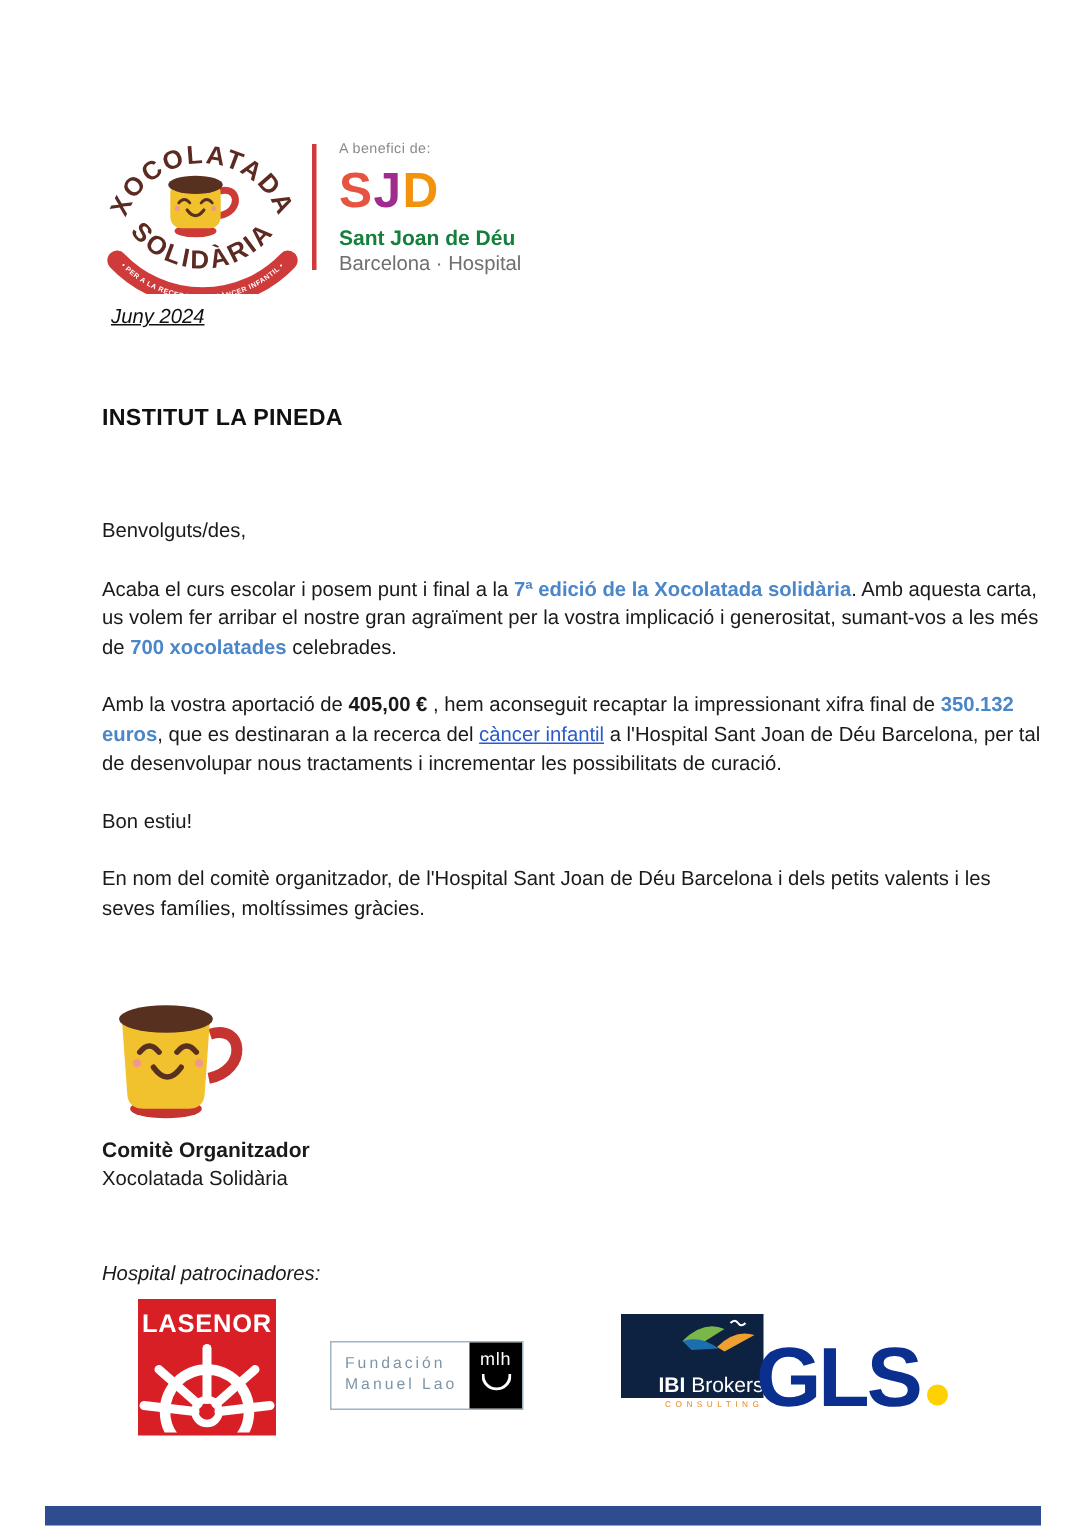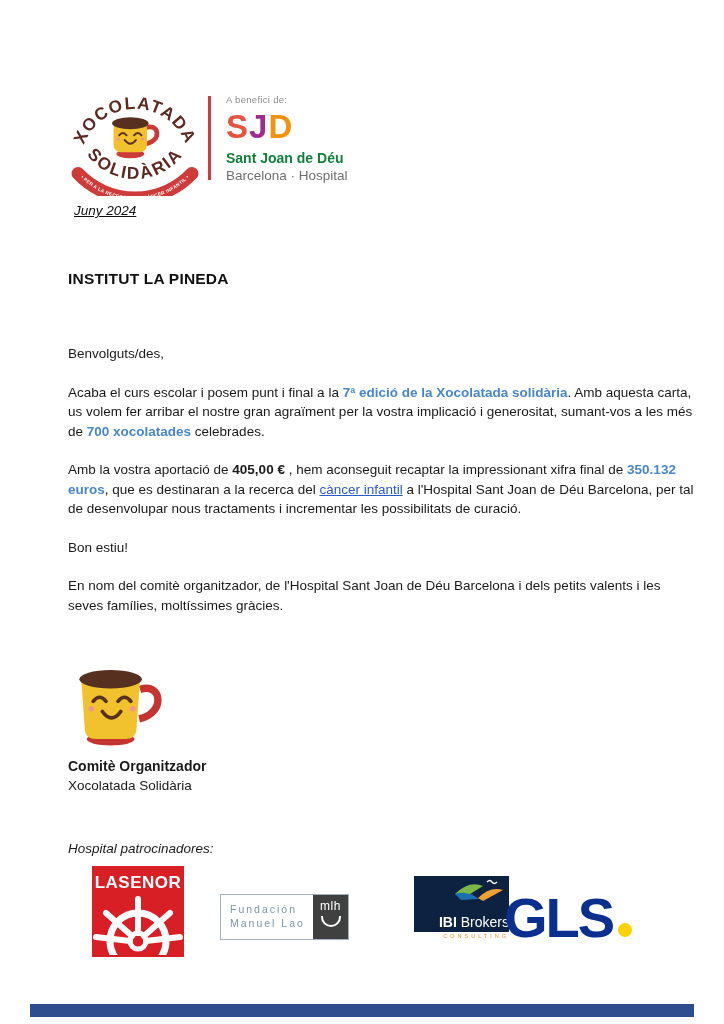--- a/index.html
+++ b/index.html
@@ -133,21 +133,21 @@
       <line x1="38" y1="48" x2="4" y2="44" stroke="#fff" stroke-width="6" stroke-linecap="round"></line>
       <line x1="54" y1="48" x2="88" y2="44" stroke="#fff" stroke-width="6" stroke-linecap="round"></line>
     </svg>
   </div>
 
   <div class="sp-fml">
     <div class="fml-text">
       <div>Fundación</div>
       <div>Manuel Lao</div>
     </div>
-    <div class="fml-badge" style="background: #404040;">
+    <div class="fml-badge" style="background: #000000;">
       <div class="mlh">mlh</div>
       <div class="fml-smile"></div>
     </div>
   </div>
 
   <div class="sp-ibi" style="background: rgb(13, 34, 64);">
     <svg width="64" height="32" viewBox="0 0 64 32">
       <path d="M 10 18 Q 24 4 38 10 L 22 20 Z" fill="#7ab648"></path>
       <path d="M 10 18 Q 22 14 34 23 L 16 24 Z" fill="#1c6fae"></path>
       <path d="M 33 22 Q 45 10 58 14 L 38 25 Z" fill="#f0a030"></path>

